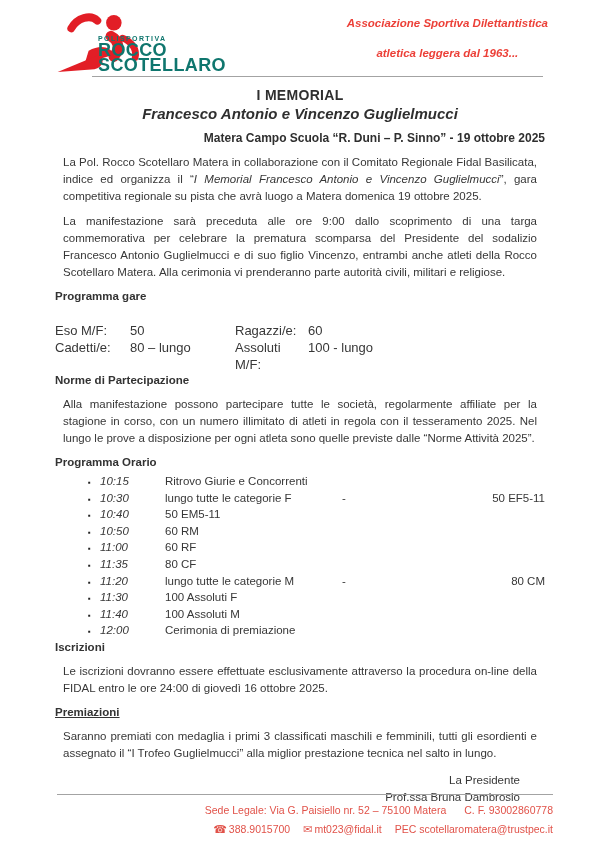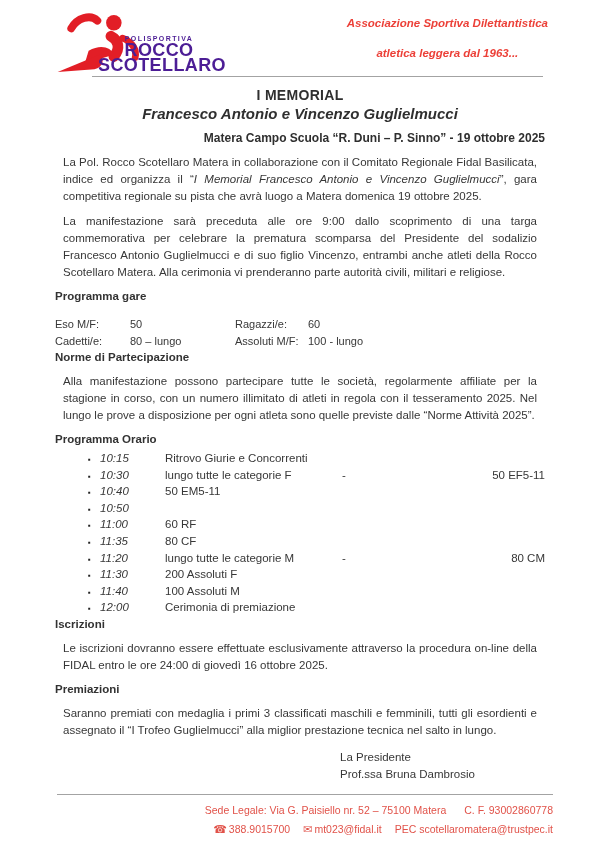--- a/index.html
+++ b/index.html
@@ -7,57 +7,57 @@
     position:relative;
     width:600px;height:849px;
     background:#ffffff;
     font-family:"Liberation Sans","DejaVu Sans",sans-serif;
     color:#373737;
     overflow:hidden;
   }
   
   .header{position:absolute;top:0;left:0;width:600px;height:86px;}
   .logo-runner{position:absolute;top:12px;left:55px;width:108px;height:62px;}
-  .logo-text{position:absolute;top:34px;left:98px;width:122px;text-align:center;color:#4c1d95;font-weight:bold;}
+  .logo-text{position:absolute;top:34px;left:98px;width:122px;text-align:left;color:#0f766e;font-weight:bold;}
   .logo-text .small{font-size:7px;letter-spacing:1.4px;line-height:9px;}
   .logo-text .big{font-size:18px;line-height:15px;letter-spacing:0.4px;}
   .tagline{position:absolute;top:8px;right:52px;text-align:center;font-style:italic;
            color:#ec4038;font-size:11.5px;line-height:30px;font-weight:bold;}
   .header-rule{position:absolute;top:76px;left:92px;width:451px;height:0;border-top:1.4px solid #a3a3a3;}
   
   .main{position:absolute;top:86px;left:55px;width:490px;}
   .title-block{text-align:center;color:#2f2f2f;}
   .t1{font-size:14px;line-height:18px;font-weight:bold;letter-spacing:0.3px;}
   .t2{font-size:15px;line-height:20px;font-weight:bold;font-style:italic;}
   .t3{font-size:12px;line-height:16px;font-weight:bold;margin-top:6px;text-align:right;}
   p.body{font-size:11.5px;line-height:17px;text-align:justify;margin:8px;}
   .p1{margin-top:8px;}
   h3.sec{font-size:11.5px;line-height:15px;font-weight:bold;margin:0;color:#333;}
   .h-gare{margin-top:6px;}
-  .gare-table{margin-top:12px;font-size:11px;line-height:17px;}
+  .gare-table{margin-top:18px;font-size:13px;line-height:17px;}
   .gare-row{display:flex;}
   .gc1{width:75px;}
   .gc2{width:105px;}
   .gc3{width:73px;}
   .gc4{flex:1;}
   .h-norme{margin-top:9px;}
   .p-norme{margin-top:3px;}
   .h-orario{margin-top:8px;}
   .schedule{margin-top:4px;font-size:11.5px;line-height:15.6px;}
   .sched-row{display:flex;align-items:baseline;}
   .bullet{margin-left:33px;width:12px;font-size:8px;color:#222;}
   .stime{width:65px;font-style:italic;}
   .sevent{width:177px;}
   .ssep{width:38px;}
   .sextra{flex:1;text-align:right;}
   .h-iscr{margin-top:4px;}
   .p-iscr{margin-top:3px;}
-  .h-prem{margin-top:12px;}
+  .h-prem{margin-top:12px;text-decoration:underline;}
   .p-prem{margin-top:3px;}
-  .signature{width:180px;margin:10px 25px 0 auto;text-align:left;
+  .signature{width:180px;margin:10px 25px 0 auto;text-align:right;
              font-size:11.5px;line-height:17px;}
   
   .footer{position:absolute;top:794px;left:57px;width:496px;text-align:center;}
   .footer-rule{border-top:1.4px solid #a3a3a3;height:0;margin-bottom:6px;}
   .f-line{display:flex;justify-content:flex-end;align-items:baseline;
           color:#e15249;font-size:10.5px;line-height:19px;}
   .f-gap-lg{display:inline-block;width:18px;}
   .f-gap{display:inline-block;width:13px;}
   .f-icon{margin-right:2px;font-size:11px;}
   .italic{font-style:italic;}
@@ -141,20 +141,21 @@
       <div class="sched-row">
         <span class="bullet">▪</span>
         <span class="stime">10:40</span>
         <span class="sevent">50 EM5-11</span>
         <span class="ssep"></span>
         <span class="sextra"></span>
       </div>
       <div class="sched-row">
         <span class="bullet">▪</span>
         <span class="stime">10:50</span>
+        <span class="sevent">60 RM</span>
         <span class="ssep"></span>
         <span class="sextra"></span>
       </div>
       <div class="sched-row">
         <span class="bullet">▪</span>
         <span class="stime">11:00</span>
         <span class="sevent">60 RF</span>
         <span class="ssep"></span>
         <span class="sextra"></span>
       </div>
@@ -168,21 +169,21 @@
       <div class="sched-row">
         <span class="bullet">▪</span>
         <span class="stime">11:20</span>
         <span class="sevent">lungo tutte le categorie M</span>
         <span class="ssep">-</span>
         <span class="sextra">80 CM</span>
       </div>
       <div class="sched-row">
         <span class="bullet">▪</span>
         <span class="stime">11:30</span>
-        <span class="sevent">200 Assoluti F</span>
+        <span class="sevent">100 Assoluti F</span>
         <span class="ssep"></span>
         <span class="sextra"></span>
       </div>
       <div class="sched-row">
         <span class="bullet">▪</span>
         <span class="stime">11:40</span>
         <span class="sevent">100 Assoluti M</span>
         <span class="ssep"></span>
         <span class="sextra"></span>
       </div>

